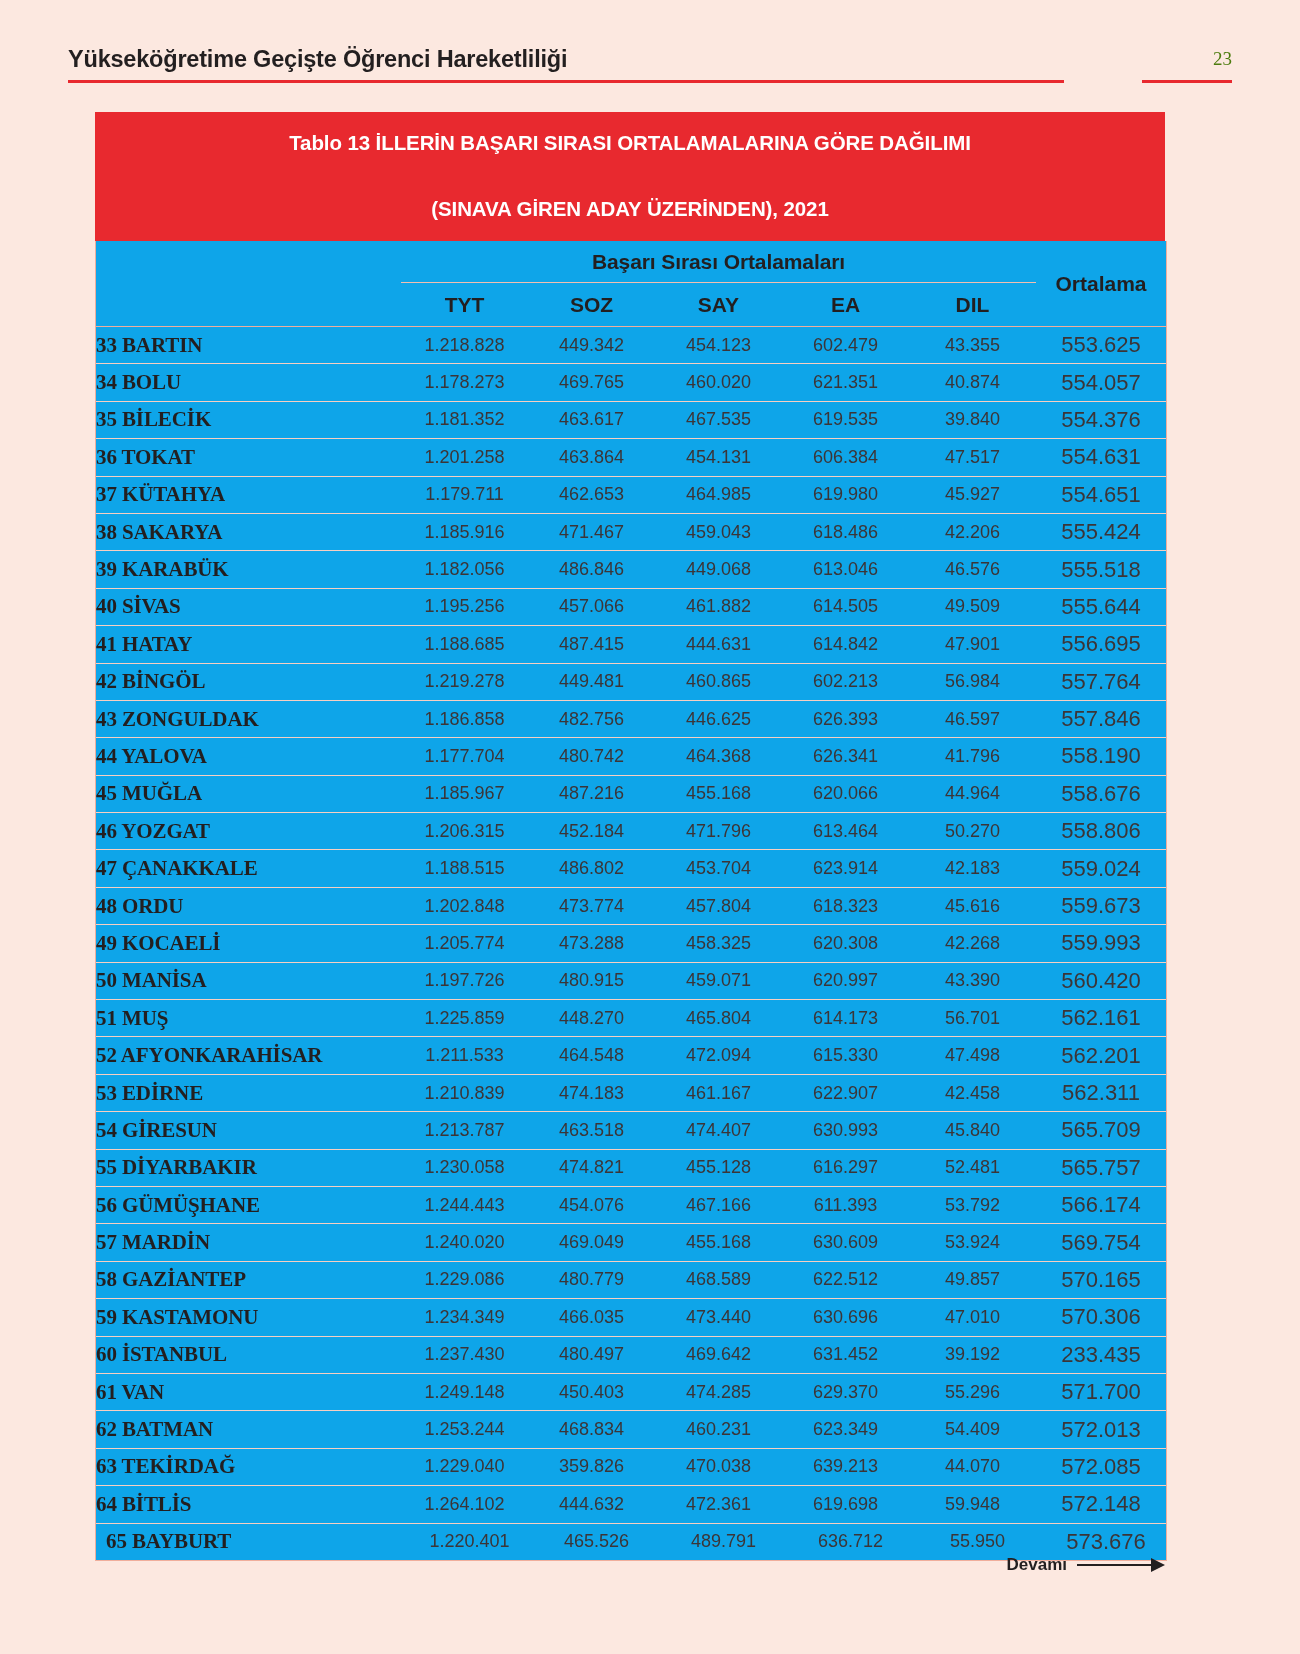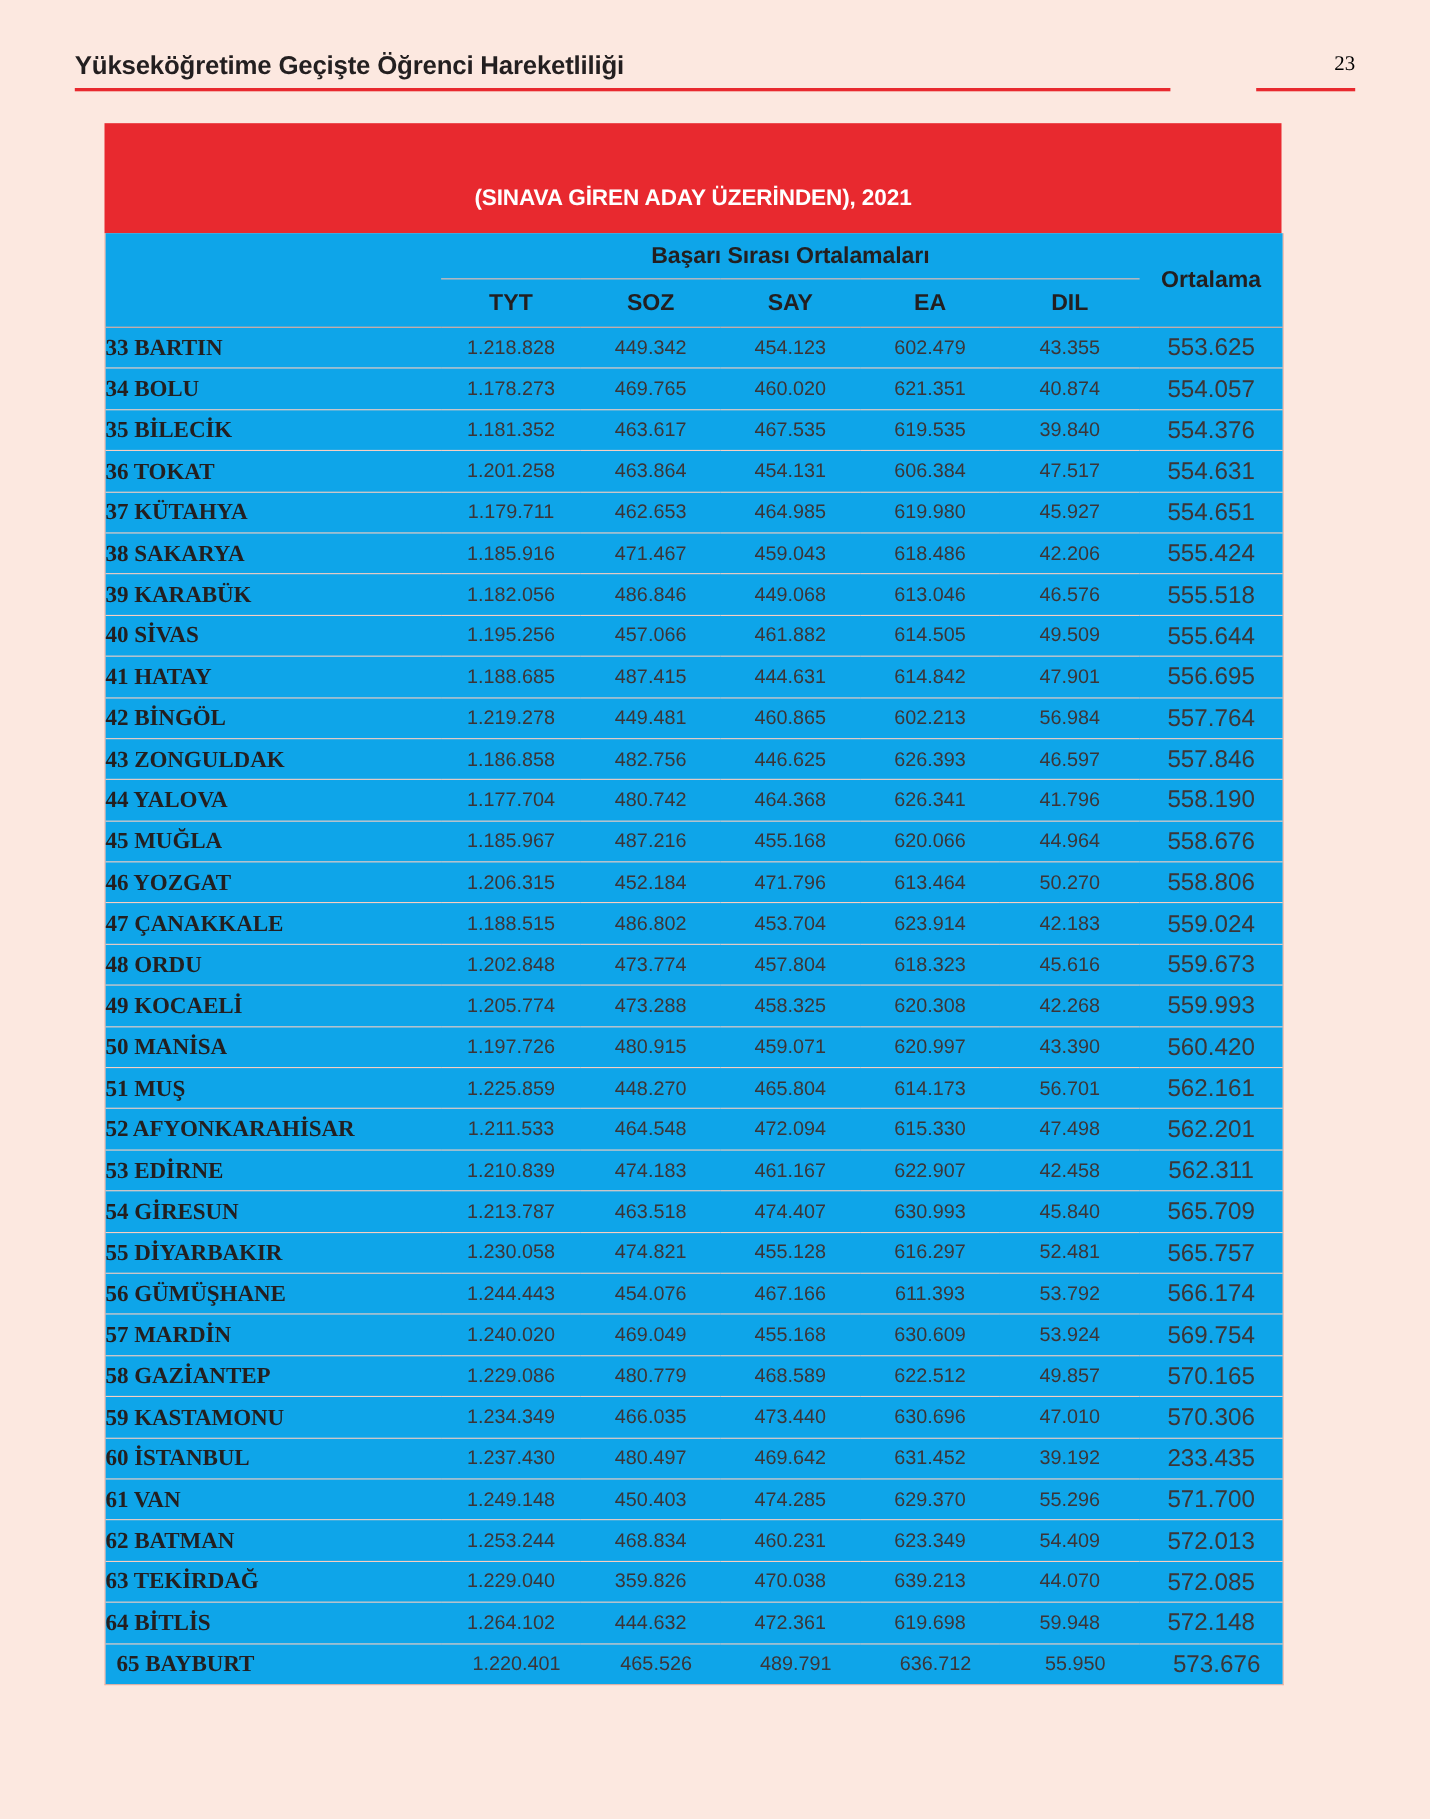--- a/index.html
+++ b/index.html
@@ -34,21 +34,21 @@
     color: #231f20;
     letter-spacing: -0.2px;
     white-space: nowrap;
     line-height: 30px;
   }
   .running-header-pageno {
     position: absolute;
     right: 0px;
     top: 4px;
     font-size: 19px;
-    color: #000000;
+    color: #4d7c0f;
     font-family: "Liberation Serif", serif;
   }
   .rule-left {
     position: absolute;
     left: 0px;
     top: 36px;
     width: 996px;
     height: 3px;
     background: #E8292F;
   }
@@ -222,20 +222,21 @@
   <div class="running-header">
     <div class="running-header-title">Yükseköğretime Geçişte Öğrenci Hareketliliği</div>
     <div class="running-header-pageno">23</div>
     <div class="rule-left"></div>
     <div class="rule-right"></div>
   </div>
 
   <div class="table-wrap">
 
     <div class="table-title">
+      <span>Tablo 13 İLLERİN BAŞARI SIRASI ORTALAMALARINA GÖRE DAĞILIMI</span>
       <span class="ln2">(SINAVA GİREN ADAY ÜZERİNDEN), 2021</span>
     </div>
 
     <div class="table-body-box">
       <table class="data">
         <colgroup>
           <col class="c-prov">
           <col class="c-num">
             <col class="c-num">
             <col class="c-num">
@@ -554,14 +555,21 @@
               <td class="val">489.791</td>
               <td class="val">636.712</td>
               <td class="val">55.950</td>
               <td class="avg">573.676</td>
             </tr>
           </tbody>
       </table>
     </div>
   </div>
 
+  <div class="devami">
+    <span class="devami-label">Devamı</span>
+    <span class="devami-arrow">
+      <span class="shaft"></span>
+      <span class="head"></span>
+    </span>
+  </div>
 
 </div>
 
 </body></html>

